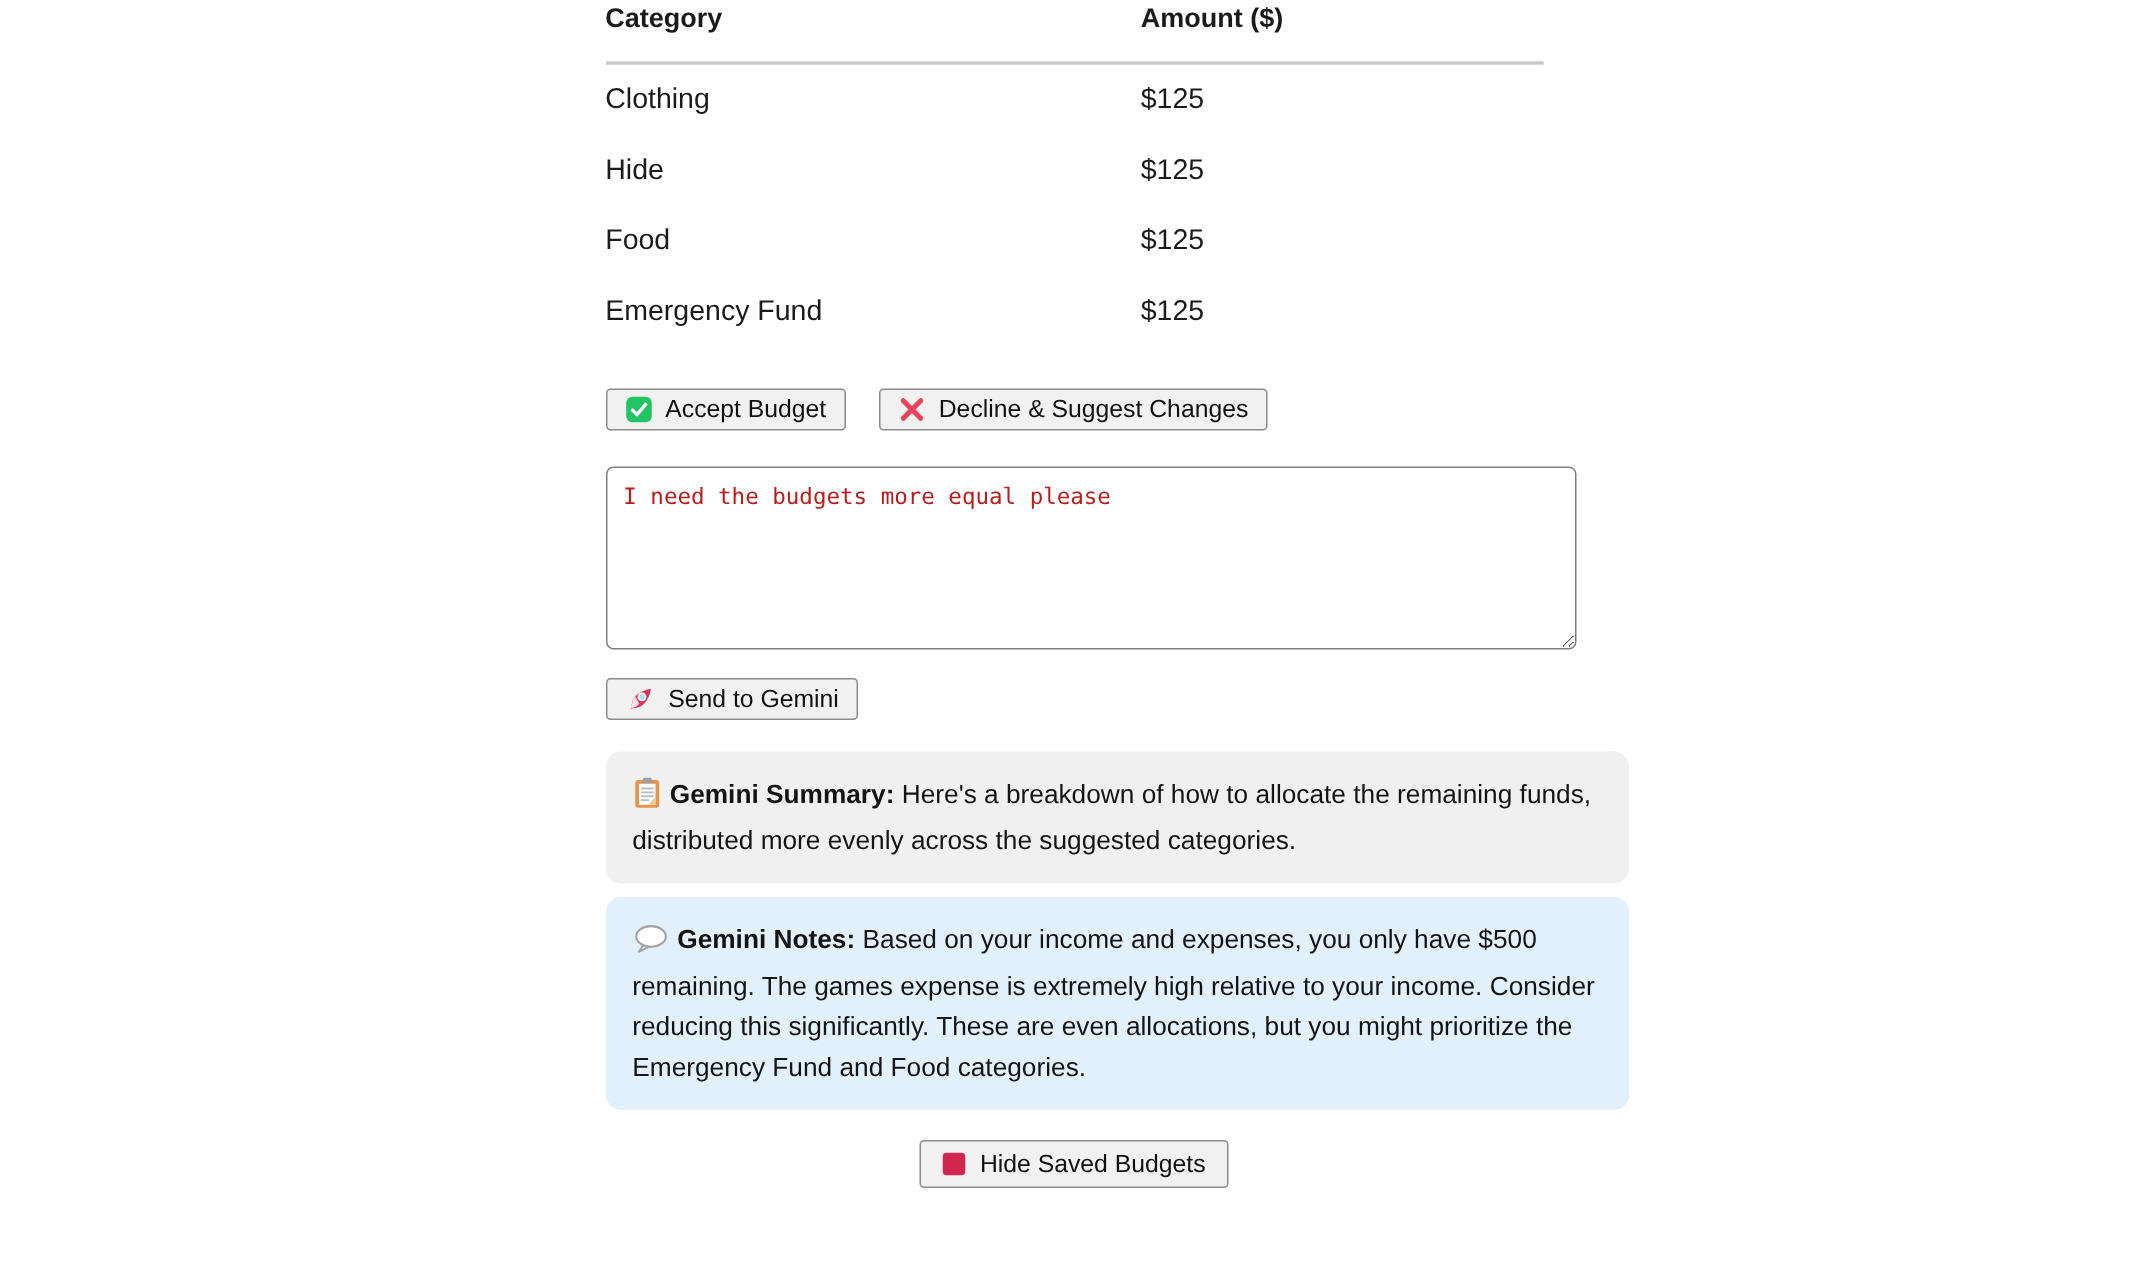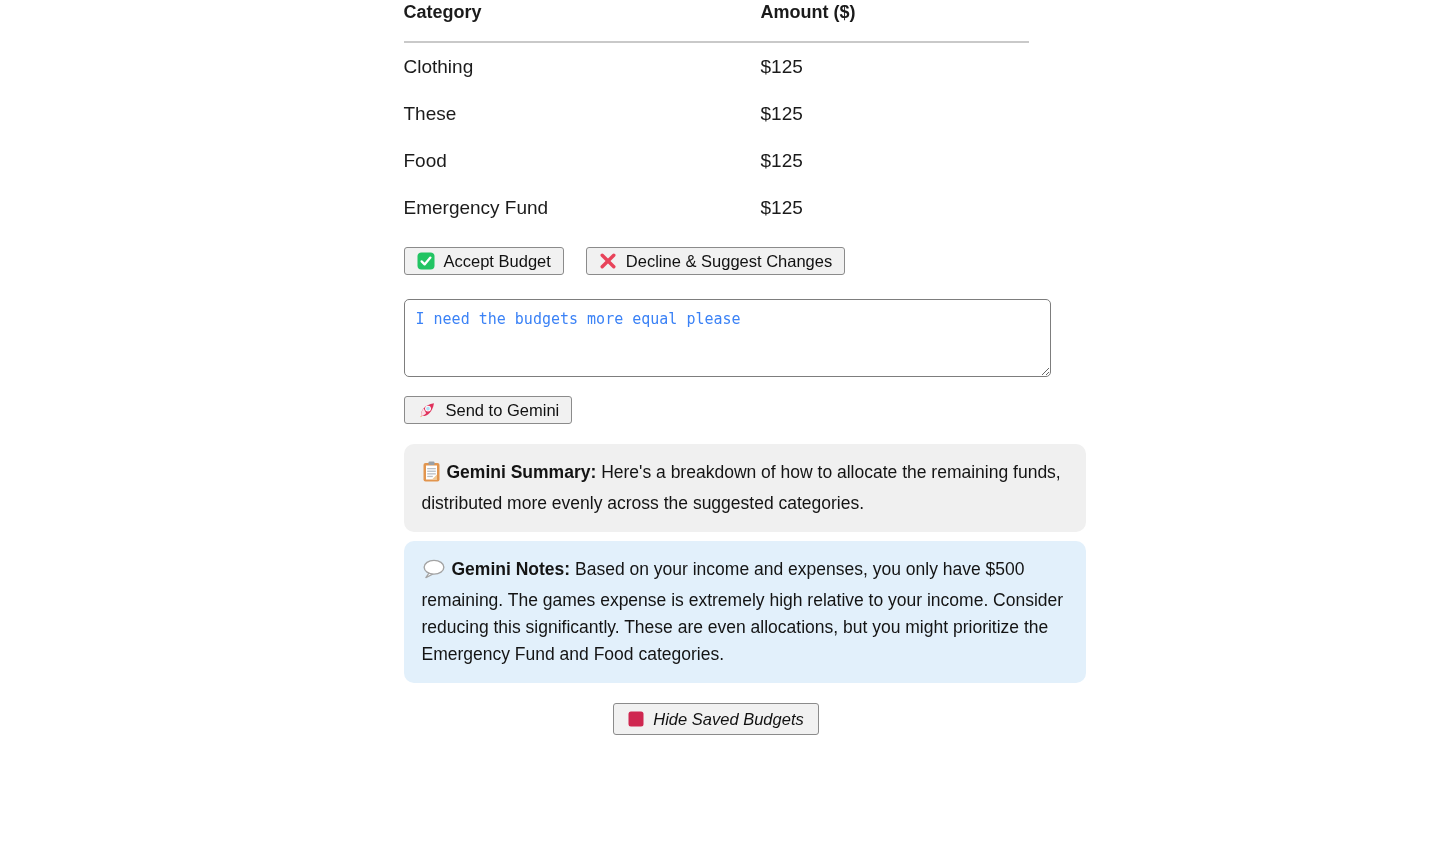--- a/index.html
+++ b/index.html
@@ -23,36 +23,36 @@
   .col-cat { width:357px; }
 
   
   .btn {
     display:inline-flex; align-items:center; gap:9px;
     background:#f1f1f1; border:1px solid #8b8b8b; border-radius:3px;
     padding:3px 12px; height:28px; font-size:16.5px;
     font-family:"Liberation Sans",sans-serif; color:#111; cursor:pointer;
   }
   .btn svg { flex:0 0 auto; }
-  .btn-row { margin-top:16px; display:flex; gap:22px; }
+  .btn-row { margin-top:28px; display:flex; gap:22px; }
   .send-row { margin-top:19px; }
   .hide-row { margin-top:20px; text-align:center; }
 
   
   .gemini-heading {
     margin-top:31px; display:flex; align-items:center; gap:11px;
     font-size:20px; font-weight:bold; line-height:24px; color:#141414;
   }
 
   
   textarea.feedback {
-    display:block; margin-top:24px; width:647px; height:78px;
+    display:block; margin-top:24px; width:647px; height:122px;
     border:1px solid #7d7d7d; border-radius:5px;
     padding:9px 11px; font-family:"DejaVu Sans Mono","Liberation Mono",monospace;
-    font-size:15px; line-height:20px; color:#3b82f6; resize:both; outline:none;
+    font-size:15px; line-height:20px; color:#b91c1c; resize:both; outline:none;
     background:#fff;
   }
 
   
   .msg-box {
     margin-top:20px; width:682px; border-radius:10px;
     padding:15px 18px; font-size:17.5px; line-height:27px; color:#141414;
   }
   .msg-box .icon-inline { display:inline-block; vertical-align:-4px; margin-right:6px; }
   .msg-label { font-weight:bold; }
@@ -69,21 +69,21 @@
         <th class="col-cat">Category</th>
         <th>Amount ($)</th>
       </tr>
     </thead>
     <tbody>
       <tr>
         <td>Clothing</td>
         <td>$125</td>
       </tr>
       <tr>
-        <td>These</td>
+        <td>Hide</td>
         <td>$125</td>
       </tr>
       <tr>
         <td>Food</td>
         <td>$125</td>
       </tr>
       <tr>
         <td>Emergency Fund</td>
         <td>$125</td>
       </tr>
@@ -147,21 +147,21 @@
     <span class="icon-inline">
       <svg width="24" height="20" viewBox="0 0 28 23">
         <path d="M9 15 L4.5 21.5 L13.5 17 Z" fill="#ffffff" stroke-width="1.5" stroke-linejoin="round" stroke="#a3a3a3"></path>
         <ellipse cx="14" cy="9.5" rx="11.5" ry="8" fill="#ffffff" stroke-width="1.6" stroke="#a3a3a3"></ellipse>
       </svg>
     </span><span class="msg-label">Gemini Notes:</span>
     <span>Based on your income and expenses, you only have $500 remaining. The games expense is extremely high relative to your income. Consider reducing this significantly. These are even allocations, but you might prioritize the Emergency Fund and Food categories.</span>
   </div>
 
   <div class="hide-row">
-    <button class="btn" style="padding:4px 14px;height:32px;font-style:italic;">
+    <button class="btn" style="padding:4px 14px;height:32px;">
       <span style="display:inline-flex;">
         <svg width="16" height="16" viewBox="0 0 16 16">
           <rect x="0.5" y="0.5" width="15" height="15" rx="2.5" fill="#cf2750"></rect>
         </svg>
       </span>
       <span>Hide Saved Budgets</span>
     </button>
   </div>
 
 </div>

